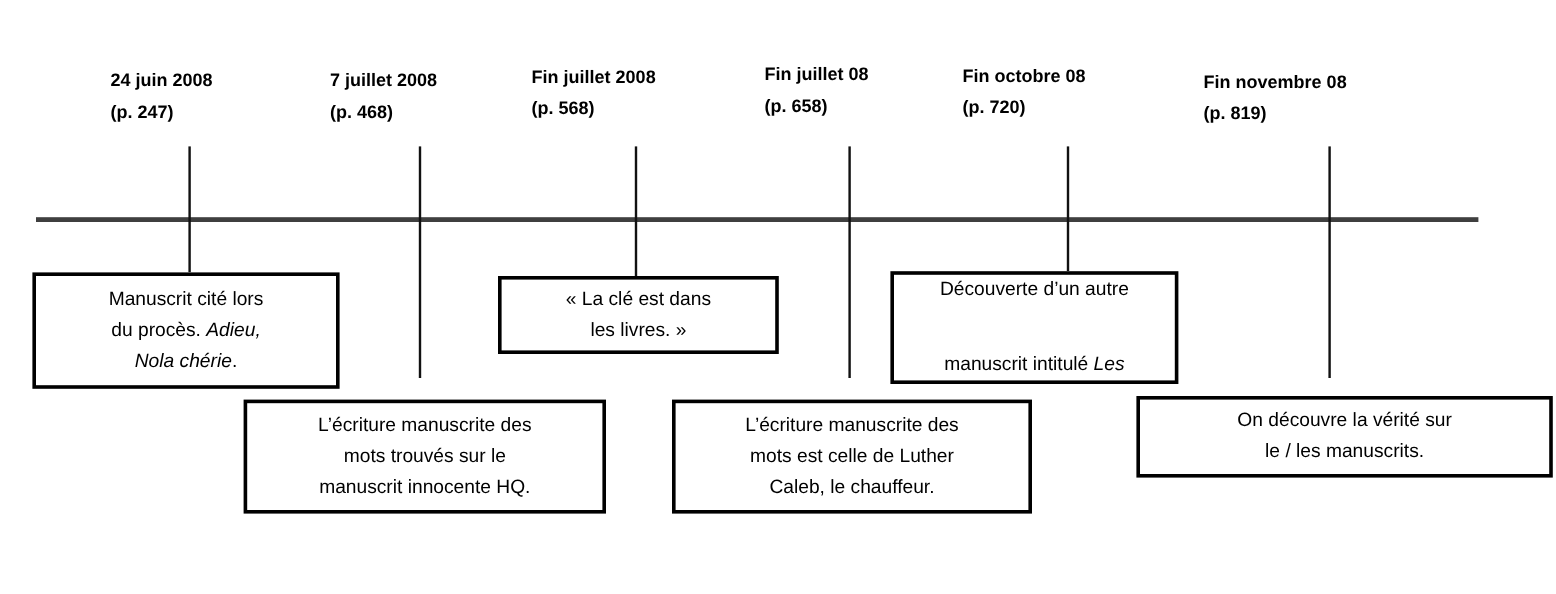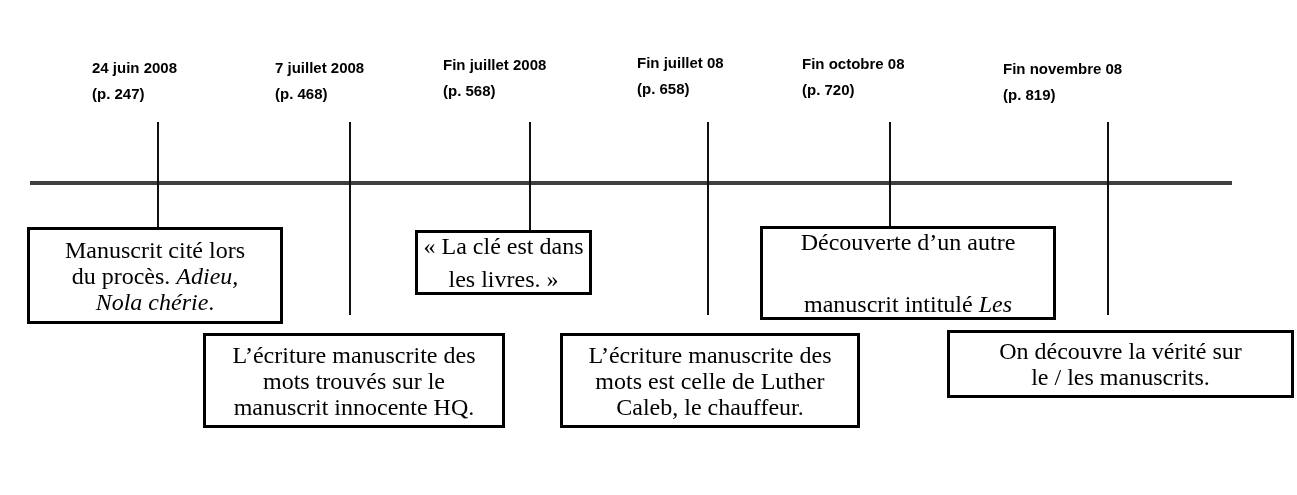--- a/index.html
+++ b/index.html
@@ -6,21 +6,21 @@
   .stage{
     position:relative;width:1297px;height:495px;background:#ffffff;
     font-family:"Liberation Sans",sans-serif;color:#000;overflow:hidden;
   }
   .hline{position:absolute;background:#3f3f3f;height:4px;}
   .tick{position:absolute;width:2px;background:#111;}
   .date{position:absolute;font-weight:bold;font-size:15px;line-height:26px;white-space:nowrap;}
   .box{
     position:absolute;border:3px solid #000;background:#fff;box-sizing:border-box;
     display:flex;flex-direction:column;justify-content:center;align-items:center;
-    font-size:24px;line-height:26px;text-align:center;font-family:Liberation Serif, serif;
+    font-size:16px;line-height:26px;text-align:center;
   }
   .bl{white-space:pre;}
   .it{font-style:italic;}
 </style>
 </head>
 <body>
 
 <div class="stage">
 
   <div class="hline" style="left:30px;top:181px;width:1202px;"></div>
@@ -56,26 +56,26 @@
     <div>Fin novembre 08</div>
     <div>(p. 819)</div>
   </div>
 
   <div class="box" style="left:27px;top:227px;width:256px;min-height:97px;">
     <div class="bl"><span>Manuscrit cité lors</span></div>
     <div class="bl"><span>du procès. </span><span class="it">Adieu,</span></div>
     <div class="bl"><span class="it">Nola chérie</span><span>.</span></div>
   </div>
 
-  <div class="box" style="left:415px;top:230px;width:177px;min-height:65px;justify-content:space-between;">
+  <div class="box" style="left:415px;top:230px;width:234px;min-height:65px;">
     <div class="bl"><span>« La clé est dans</span></div>
     <div class="bl"><span>les livres. »</span></div>
   </div>
 
-  <div class="box" style="left:760px;top:226px;width:296px;min-height:91px;gap:36px;">
+  <div class="box" style="left:742px;top:226px;width:240px;min-height:91px;gap:36px;">
     <div class="bl"><span>Découverte d’un autre</span></div>
     <div class="bl"><span>manuscrit intitulé </span><span class="it">Les</span></div>
   </div>
 
   <div class="box" style="left:203px;top:333px;width:302px;min-height:95px;">
     <div class="bl"><span>L’écriture manuscrite des</span></div>
     <div class="bl"><span>mots trouvés sur le</span></div>
     <div class="bl"><span>manuscrit innocente HQ.</span></div>
   </div>
 

